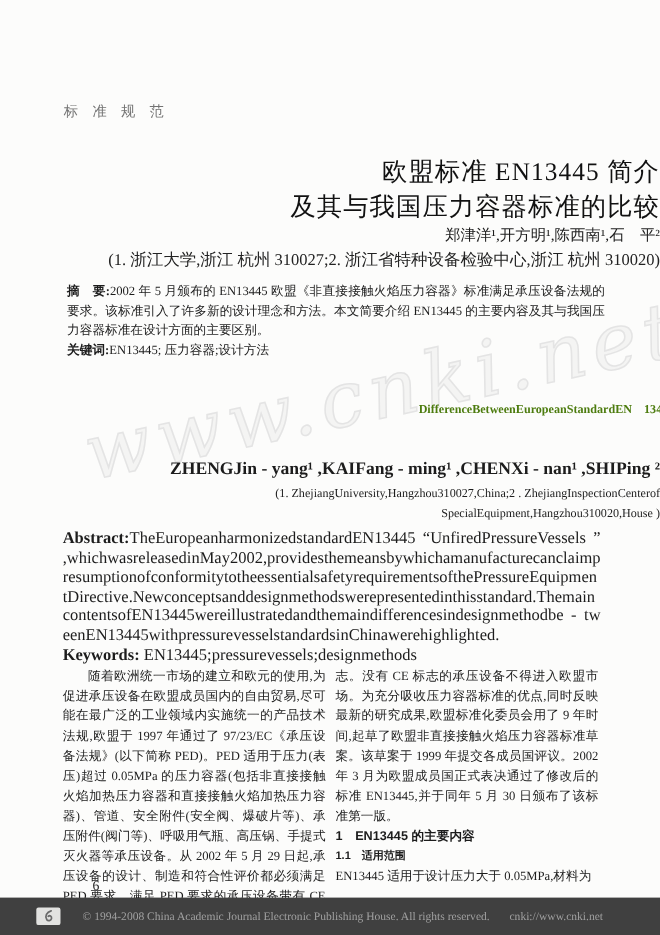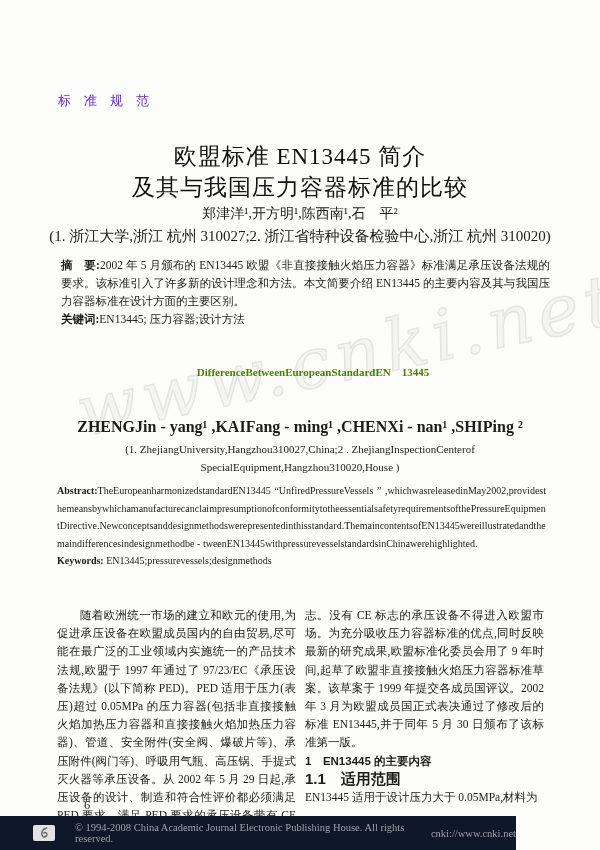--- a/index.html
+++ b/index.html
@@ -6,73 +6,73 @@
   .page{
     position:relative;
     width:600px;height:850px;
     background:#fcfcfb;
     color:#1c1c1c;
     font-family:"Liberation Serif","DejaVu Serif",serif;
     overflow:hidden;
   }
   .layer{position:absolute;z-index:1;}
   .b{font-weight:bold;}
-  .center{text-align:center;width:100%;left:0;}
+  .center{text-align:right;width:100%;left:0;}
 
   .watermark{
     position:absolute;z-index:0;
     left:78px;top:372px;
     font-size:70px;font-style:italic;
     font-family:"DejaVu Serif",serif;
     white-space:nowrap;letter-spacing:6px;
     color:rgba(210,210,210,0.18);
     -webkit-text-stroke:1.4px #e4e4e4;
     transform:rotate(-12deg);
     transform-origin:left center;
     pointer-events:none;
   }
 
-  .col-header{left:58px;top:92px;font-size:13px;color:#6d28d9;}
+  .col-header{left:58px;top:92px;font-size:13px;color:#737373;}
   .title-cn{top:141px;font-size:23px;line-height:31px;letter-spacing:1px;color:#111;}
   .authors-cn{top:205px;font-size:14px;}
   .affil-cn{top:227px;font-size:15px;color:#222;}
 
   .abstract-cn{left:61px;width:489px;top:256px;font-size:11.5px;line-height:18px;text-align:justify;}
   .abstract-cn p{margin:0;}
   .meta-line{margin-top:0;}
   .meta-line .val{margin-right:20px;}
 
   .title-en{top:358px;font-size:11px;line-height:28px;font-weight:bold;color:#4d7c0f;margin-left:13px;}
   .authors-en{top:418px;font-size:16px;font-weight:bold;}
   .affil-en{top:440px;font-size:11px;line-height:18px;}
 
-  .abstract-en{left:57px;width:489px;top:482px;font-size:10px;line-height:17.6px;text-align:justify;word-break:break-all;}
+  .abstract-en{left:57px;width:489px;top:482px;font-size:15px;line-height:17.6px;text-align:justify;word-break:break-all;}
   .abstract-en p{margin:0;}
 
   .bodycol{top:606px;width:239px;font-size:11.5px;line-height:18.2px;text-align:justify;}
   .bodycol p{margin:0;}
   .col-left{left:57px;}
   .col-right{left:305px;}
   .indent{text-indent:2em;}
   .h1{
     margin-top:14px;margin-left:10px;
     font-family:"Liberation Sans","DejaVu Sans",sans-serif;
     font-weight:700;font-size:11.5px;
   }
   .h2{
     margin-top:13px;
     font-family:"Liberation Sans","DejaVu Sans",sans-serif;
-    font-weight:600;font-size:15px;
+    font-weight:600;font-size:10px;
   }
 
   .page-num{left:84px;top:798px;font-size:12.5px;}
 
   .footer{
-    left:0;top:816px;width:516px;height:34px;
-    background:#0f172a;
+    left:0;top:816px;width:600px;height:34px;
+    background:#404040;
     display:flex;align-items:center;
     color:#a0a0a0;font-size:10.5px;
   }
   .footer-logo{
     width:22px;height:16px;margin-left:33px;margin-right:20px;
     background:#e2e2e0;border-radius:2px;
     display:flex;align-items:center;justify-content:center;
     flex:0 0 auto;
   }
   .footer-url{margin-left:18px;}

